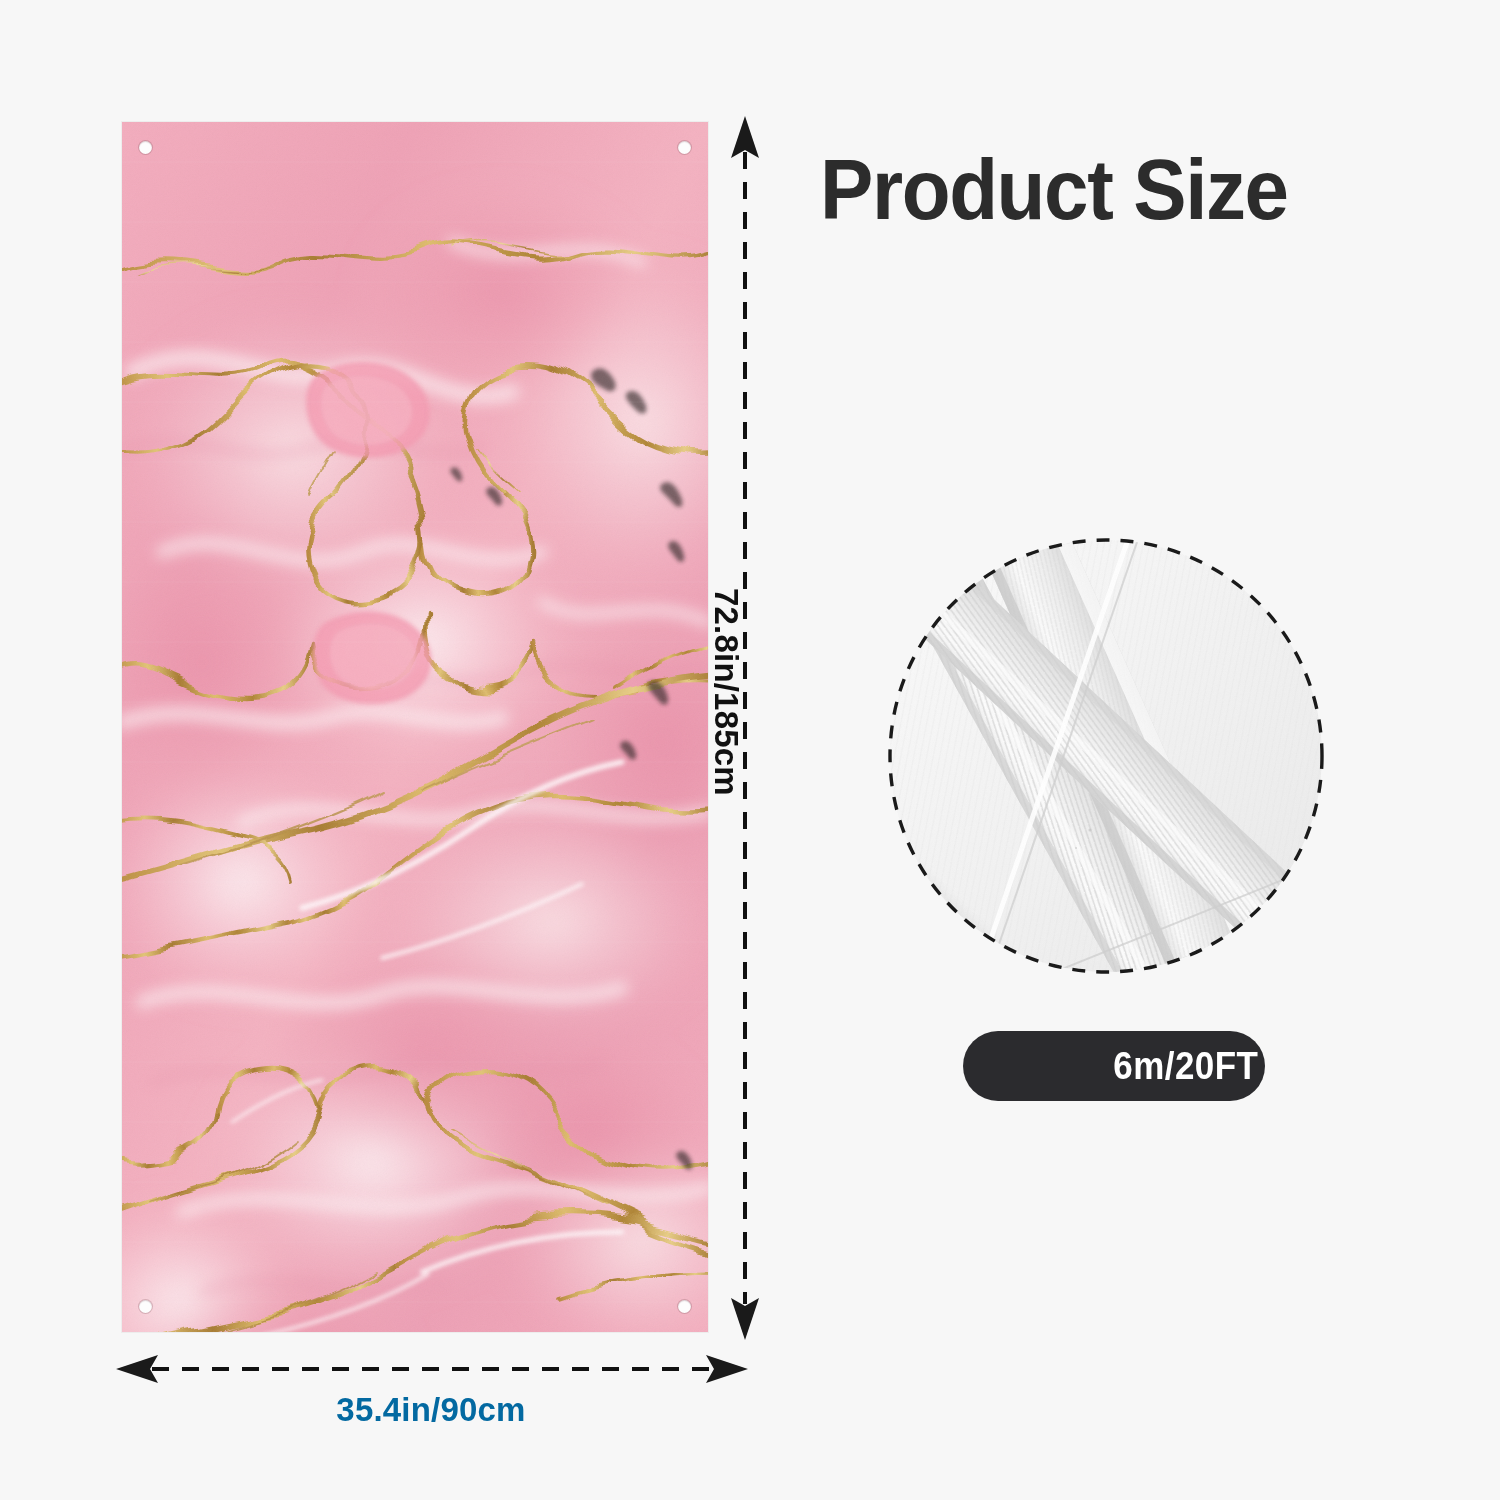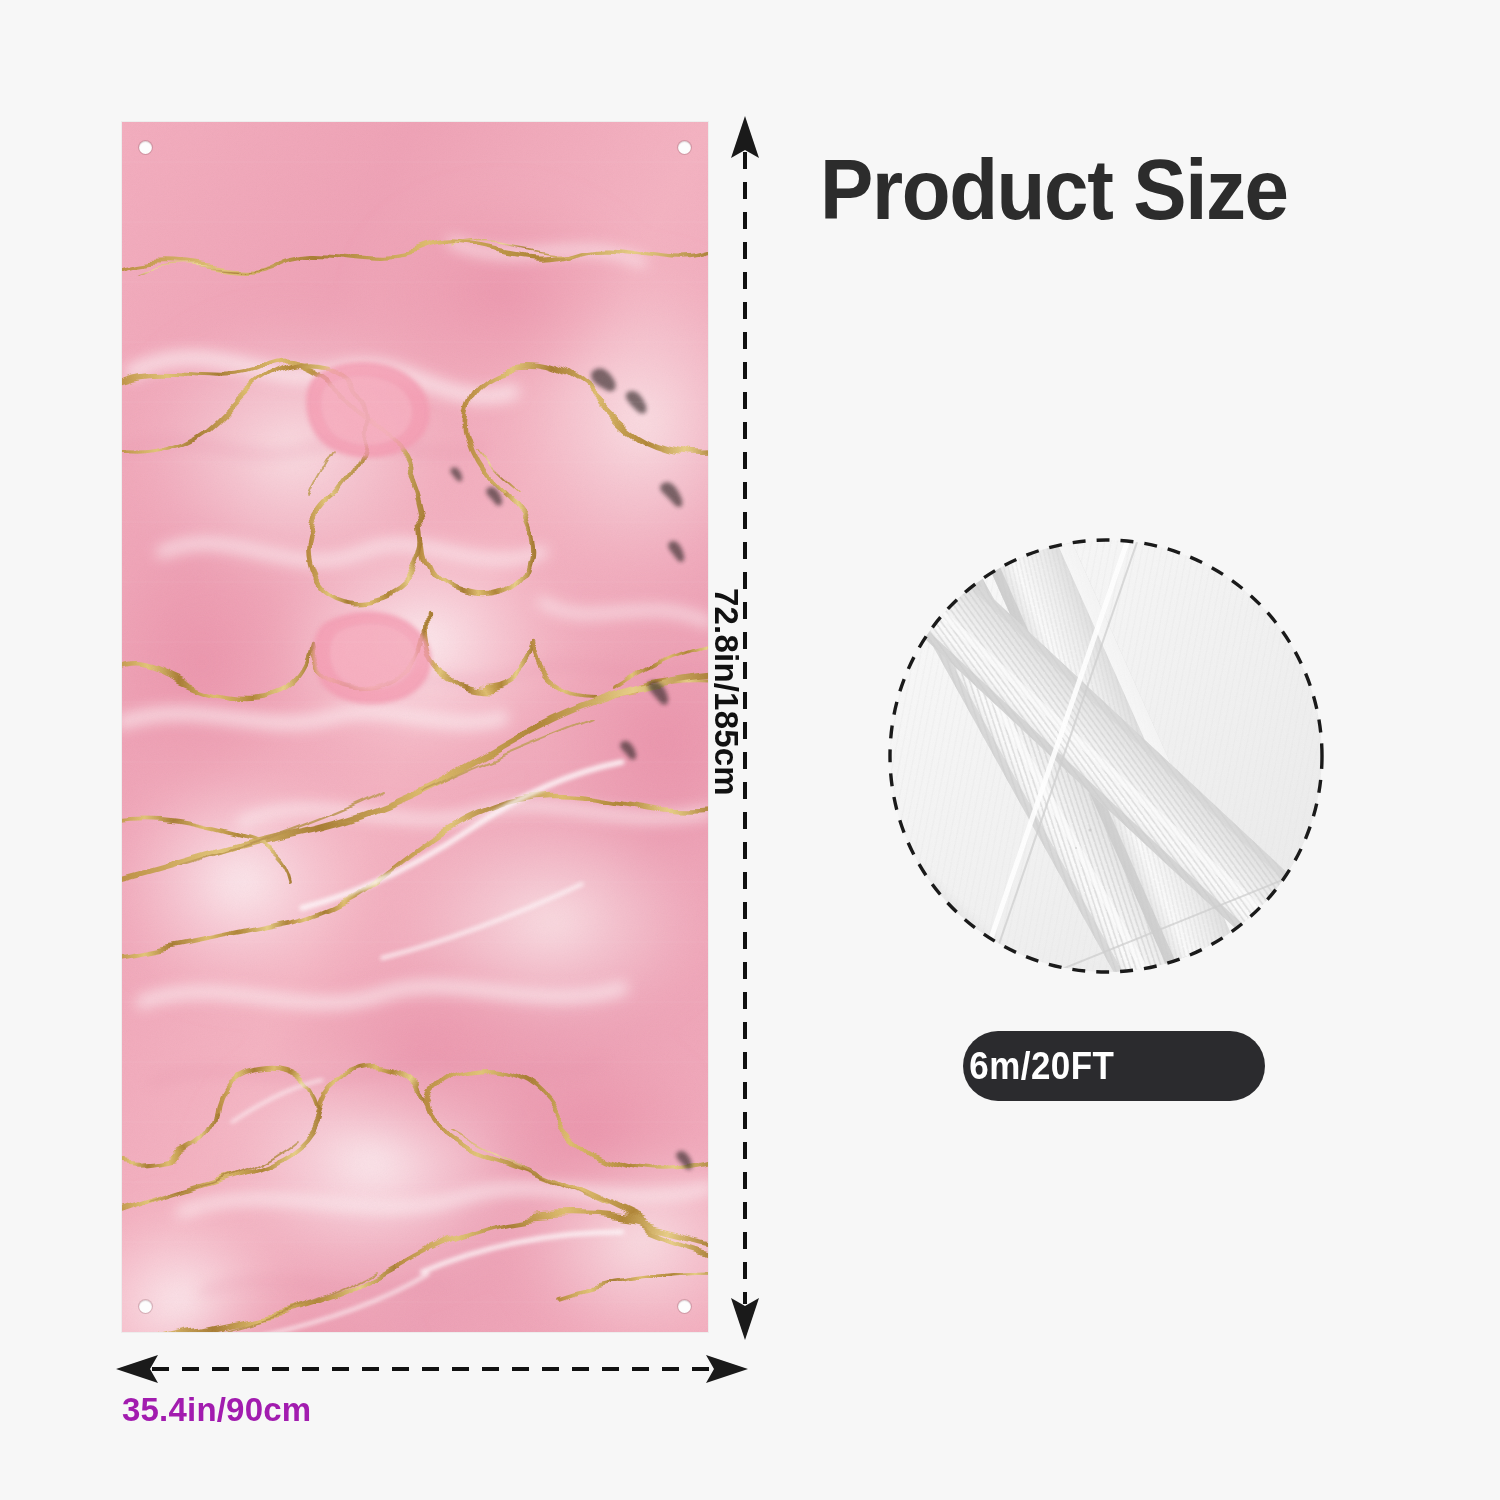--- a/index.html
+++ b/index.html
@@ -37,43 +37,43 @@
   .dim-v svg,.dim-h svg{display:block;width:100%;height:100%;overflow:visible;}
 
   .dim-label-v{
     position:absolute;left:745px;top:588px;
     font-size:33px;font-weight:700;letter-spacing:.2px;
     color:#111;white-space:nowrap;
     transform:rotate(90deg);transform-origin:left top;
   }
   .dim-label-h{
     position:absolute;left:122px;top:1391px;width:618px;
-    text-align:left;
-    font-size:33px;font-weight:700;letter-spacing:.2px;color:#a21caf;
+    text-align:center;
+    font-size:33px;font-weight:700;letter-spacing:.2px;color:#0369a1;
   }
 
   
   .title{
     position:absolute;left:820px;top:146px;
     font-size:86px;font-weight:700;line-height:1;
     letter-spacing:-1.5px;
     color:#2c2c2c;
     transform:scaleX(.93);transform-origin:left top;
     white-space:nowrap;
   }
 
   .detail-circle{
     position:absolute;left:880px;top:530px;width:452px;height:452px;
   }
   .detail-circle svg{display:block;width:100%;height:100%;}
 
   .badge{
     position:absolute;left:963px;top:1031px;width:302px;height:70px;
     background:#2b2b2e;border-radius:35px;
-    display:flex;align-items:center;justify-content:flex-start;
+    display:flex;align-items:center;justify-content:flex-end;
   }
   .badge-text{
     color:#ffffff;font-size:38px;font-weight:700;letter-spacing:.5px;
     transform:scaleX(.92);
   }
 </style>
 </head>
 <body>
 
 <div id="stage">

